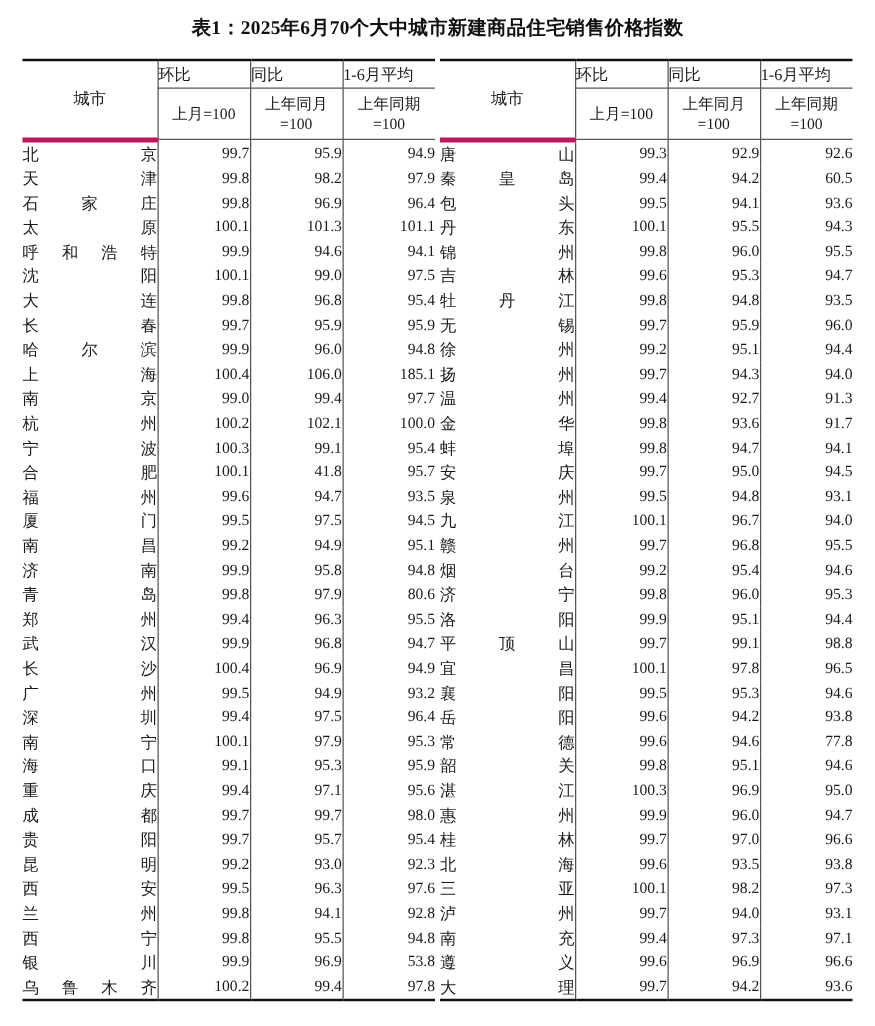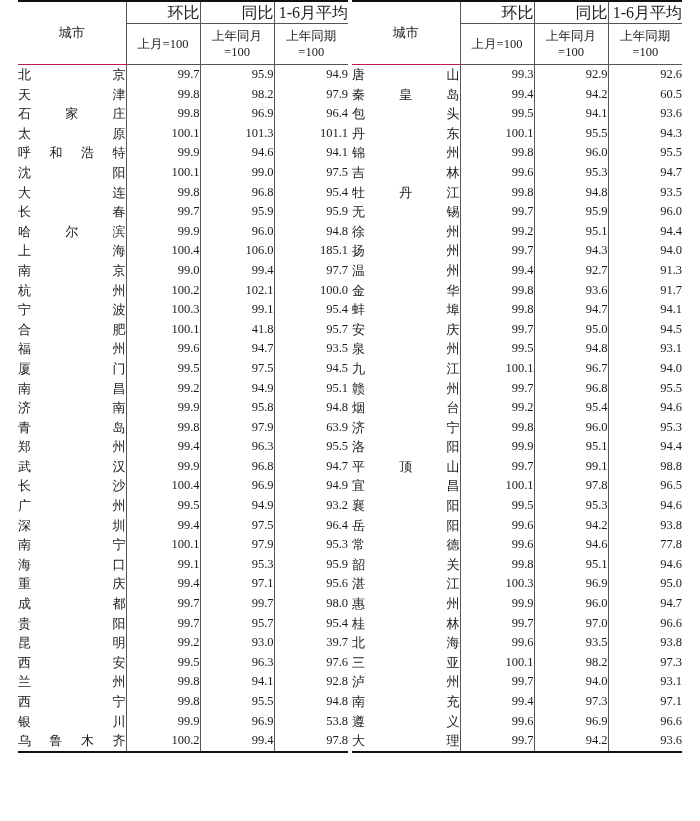--- a/index.html
+++ b/index.html
@@ -68,32 +68,32 @@
   table.idx td:last-child  { border-right: none; }
 
   
   table.idx thead tr.top th {
     border-top: 2.5px solid #111;
   }
   table.idx thead tr.sub th {
     border-bottom: 1px solid #555;
   }
   table.idx thead th.city-head {
-    border-bottom: 1px solid #be185d;
+    border-bottom: 4px solid #be185d;
   }
   table.idx tbody tr:last-child td {
     border-bottom: 2.5px solid #111;
     margin-left: 26px;
   }
 
   
   .h-grp {
-    text-align: right;
+    text-align: left;
     font-weight: normal;
-    font-size: 16px;
+    font-size: 13px;
     height: 21px;
     line-height: 21px;
     border-bottom: 1px solid #555;
   }
   .h-sub {
     text-align: center;
     font-weight: normal;
     font-size: 12.5px;
     height: 40px;
     line-height: 16px;
@@ -128,20 +128,21 @@
     line-height: 19.6px;
     font-size: 12.5px;
     font-variant-numeric: tabular-nums;
   }
 </style>
 </head>
 <body>
 
 <div class="page">
 
+  <div class="title">表1：2025年6月70个大中城市新建商品住宅销售价格指数</div>
 
   <div class="table-area">
 
     <table class="idx">
       <colgroup>
         <col class="c-city">
           <col class="c-mom">
           <col class="c-yoy">
           <col class="c-avg">
       </colgroup>
@@ -310,21 +311,21 @@
             <td class="num">99.9</td>
             <td class="num">95.8</td>
             <td class="num">94.8</td>
           </tr>
           <tr>
             <td class="city">
               <span class="nm">青岛</span>
             </td>
             <td class="num">99.8</td>
             <td class="num">97.9</td>
-            <td class="num">63.9</td>
+            <td class="num">80.6</td>
           </tr>
           <tr>
             <td class="city">
               <span class="nm">郑州</span>
             </td>
             <td class="num">99.4</td>
             <td class="num">96.3</td>
             <td class="num">95.5</td>
           </tr>
           <tr>
@@ -398,21 +399,21 @@
             <td class="num">99.7</td>
             <td class="num">95.7</td>
             <td class="num">95.4</td>
           </tr>
           <tr>
             <td class="city">
               <span class="nm">昆明</span>
             </td>
             <td class="num">99.2</td>
             <td class="num">93.0</td>
-            <td class="num">39.7</td>
+            <td class="num">92.3</td>
           </tr>
           <tr>
             <td class="city">
               <span class="nm">西安</span>
             </td>
             <td class="num">99.5</td>
             <td class="num">96.3</td>
             <td class="num">97.6</td>
           </tr>
           <tr>

